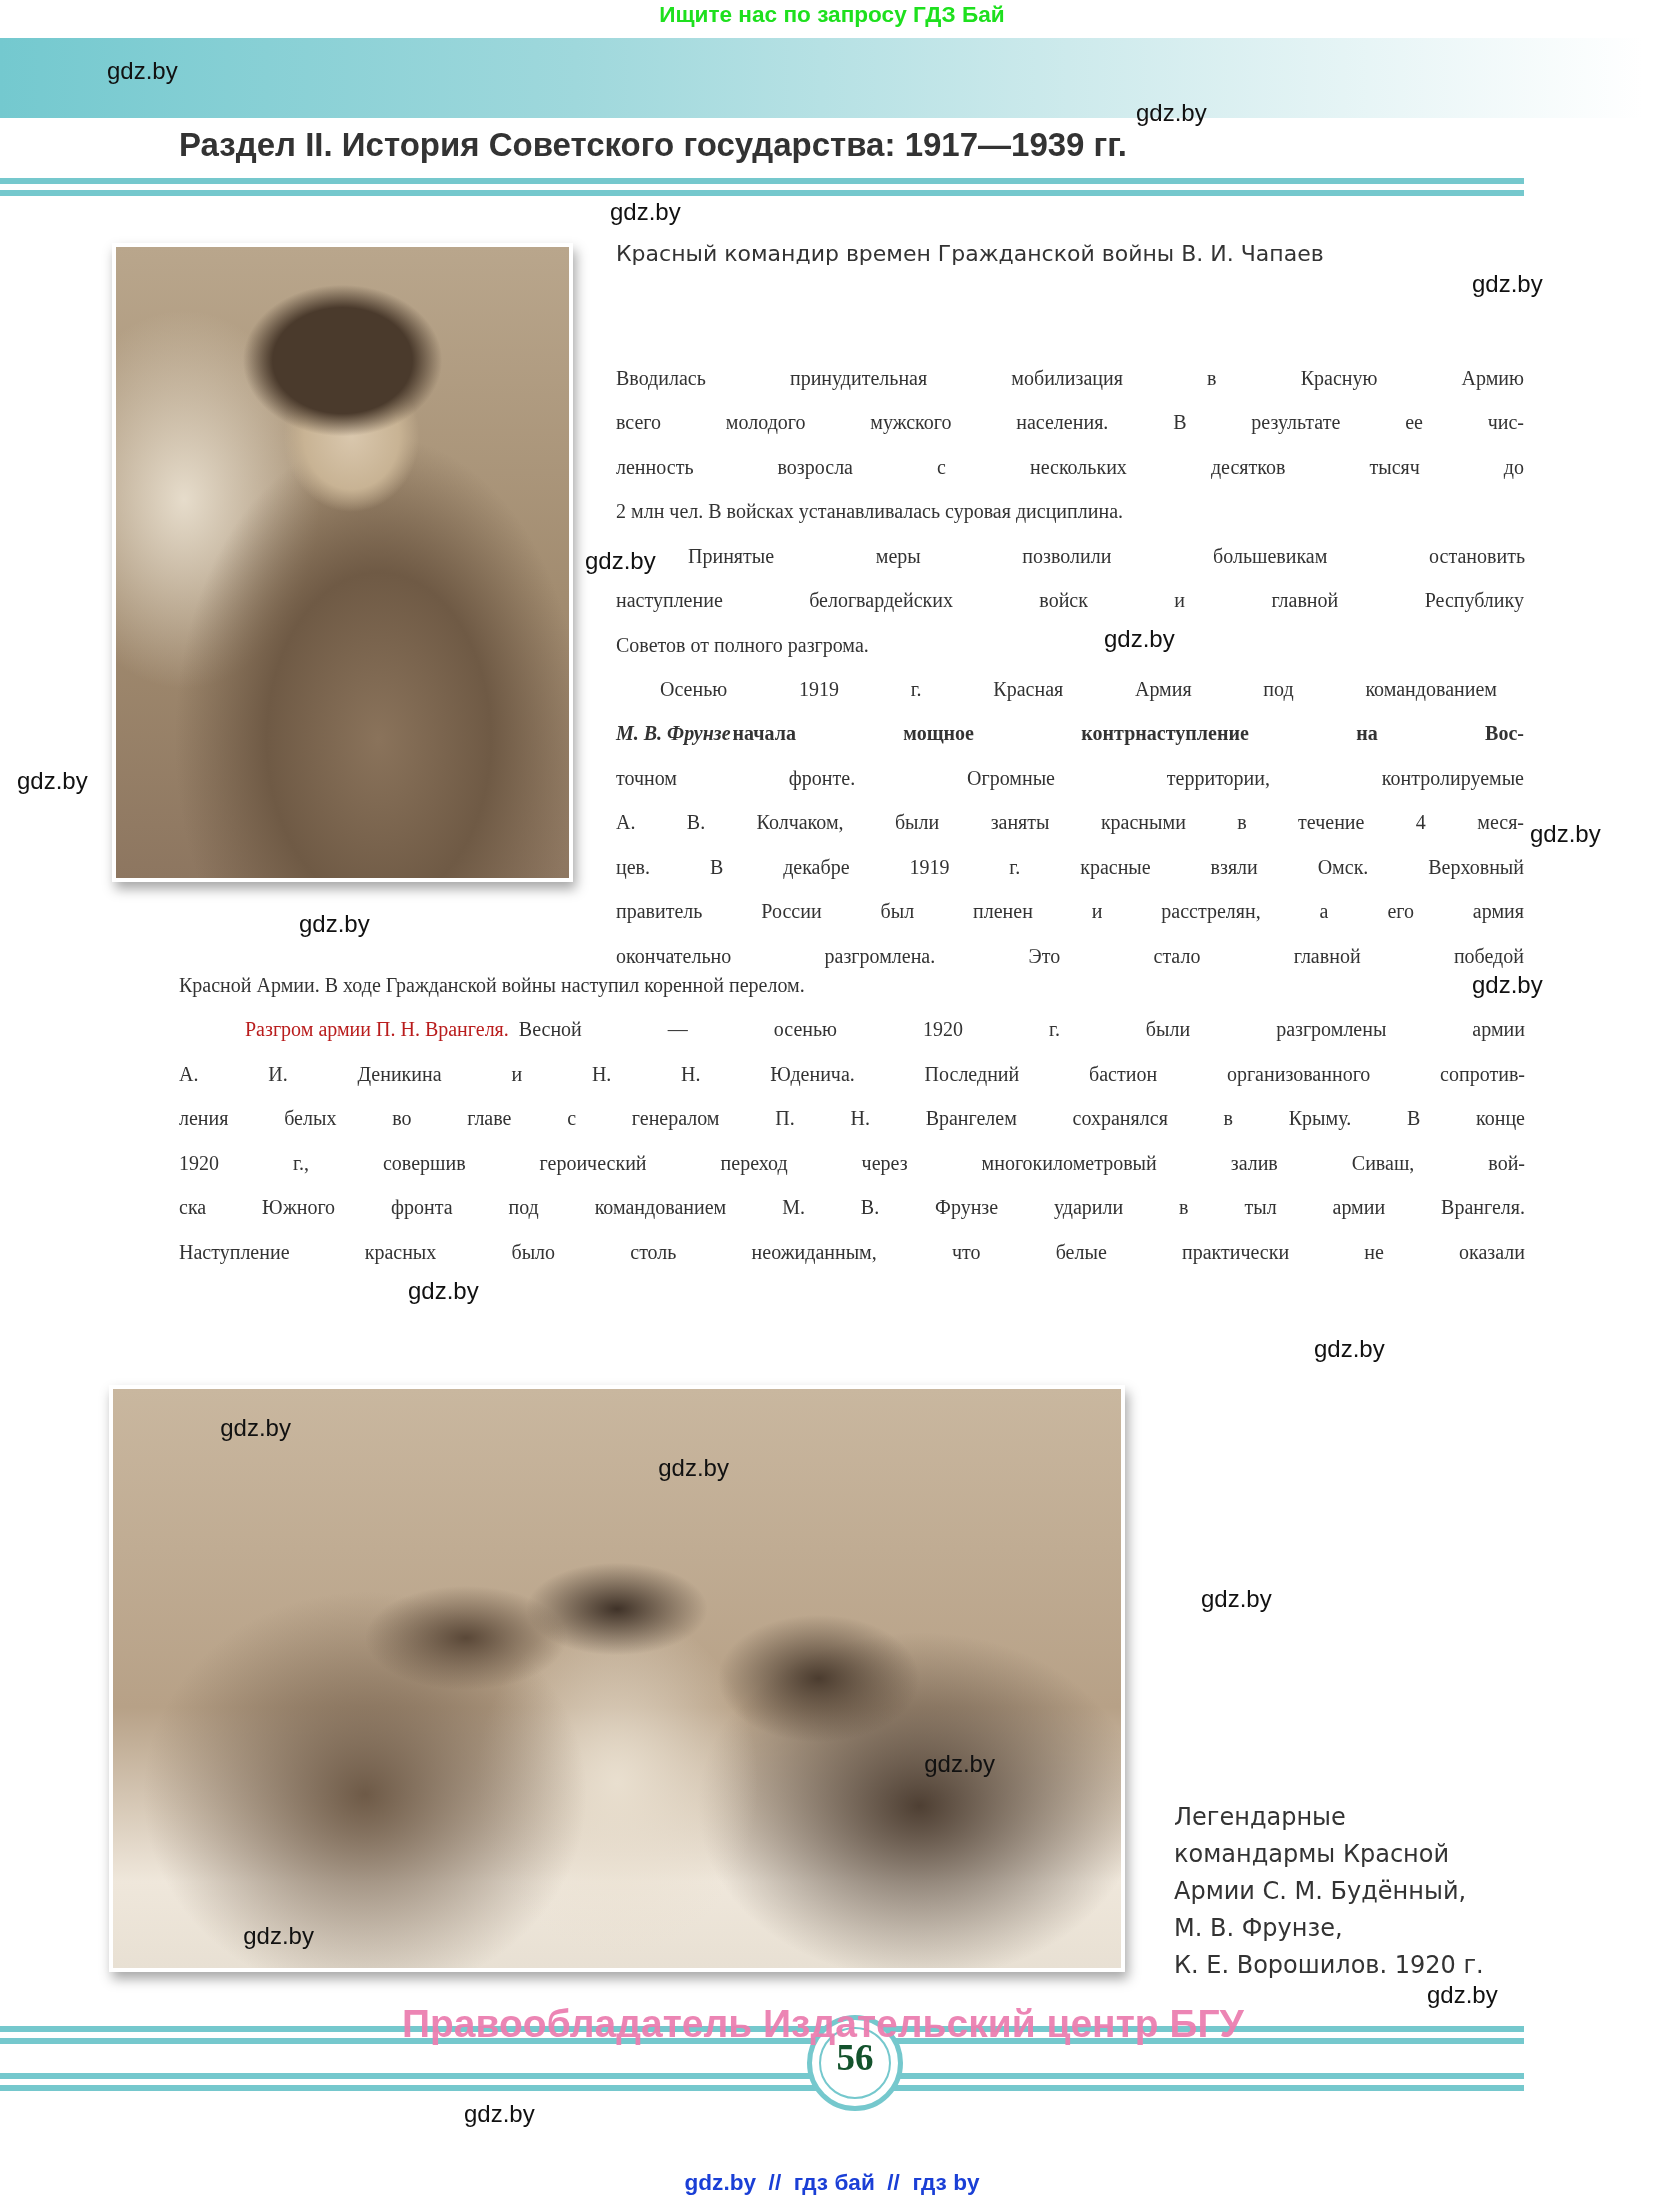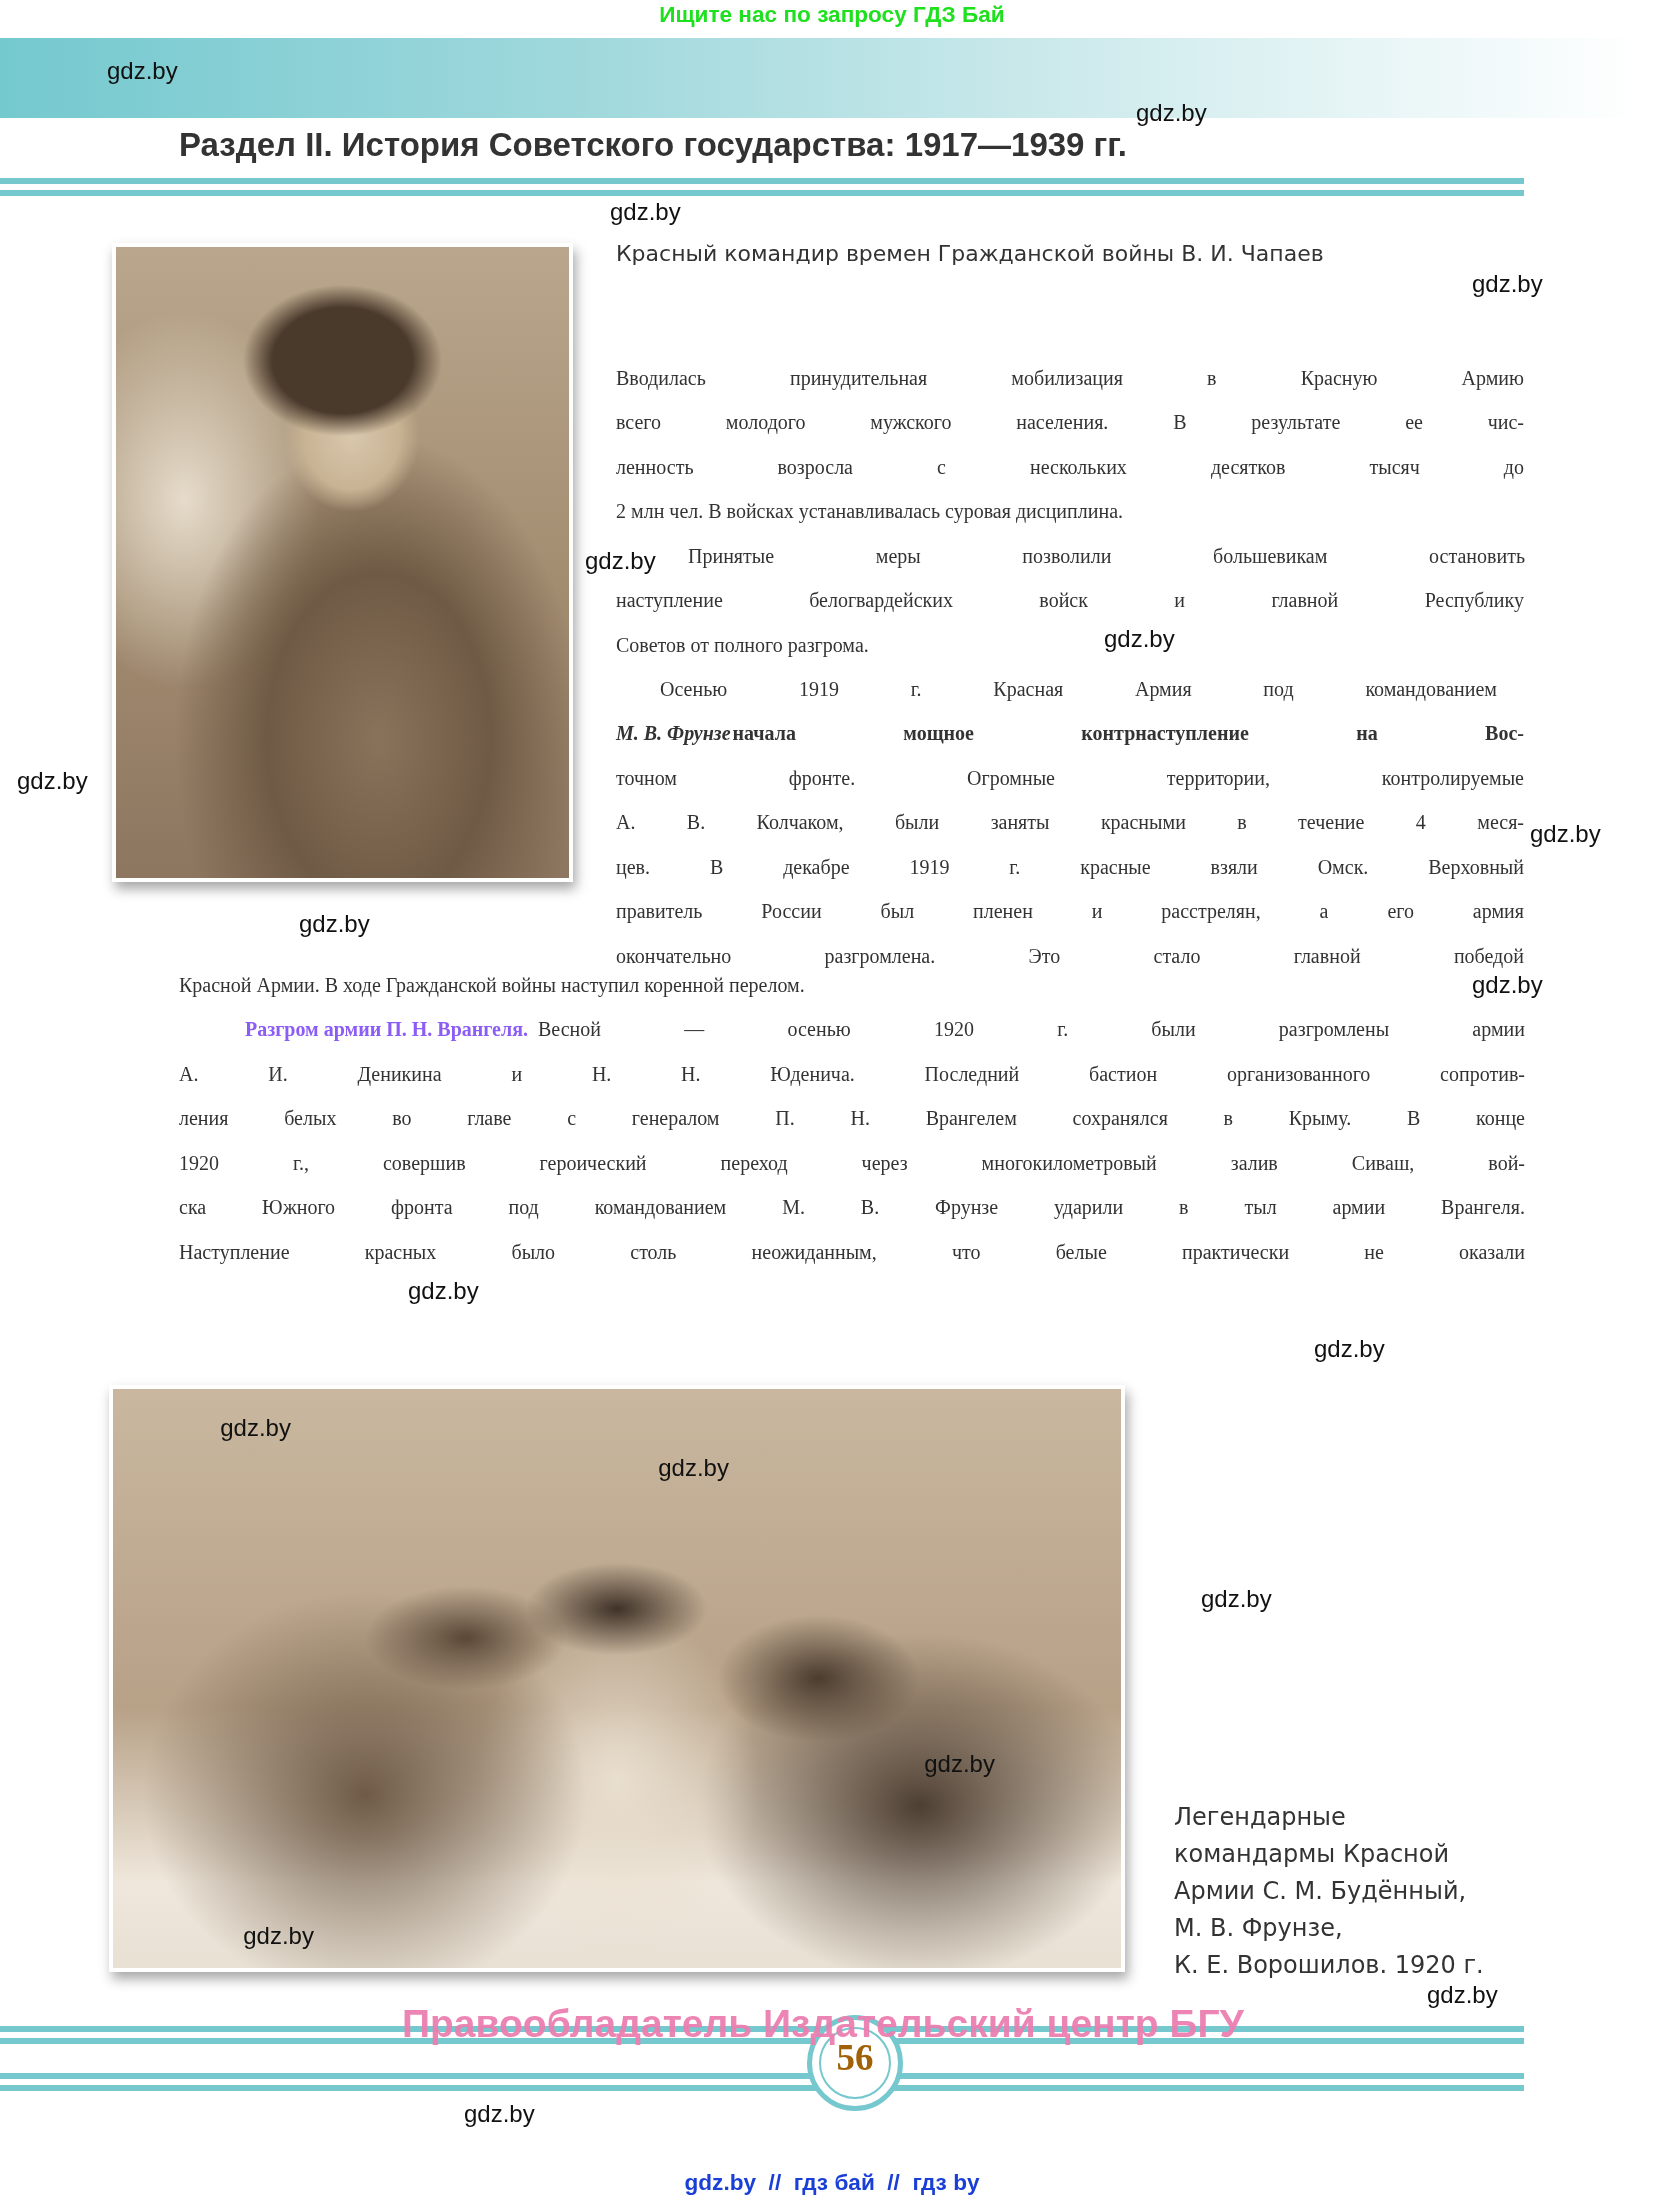--- a/index.html
+++ b/index.html
@@ -33,27 +33,27 @@
       radial-gradient(ellipse 14% 30% at 50% 68%, #e9dfcf 0%, transparent 100%),
       radial-gradient(ellipse 22% 30% at 80% 72%, #4e3f33 0%, transparent 100%),
       linear-gradient(180deg,#c9b79f 0%,#b7a187 55%,#efe7db 85%,#e8e0d3 100%);
   }
   .caption-sans { position:absolute; font-family:"DejaVu Sans", sans-serif; color:#333; white-space:nowrap; }
   #portrait-caption { left:616px; top:241px; font-size:22px; }
   .body-line { position:absolute; font-family:"Liberation Serif", serif; font-size:20px; color:#333; white-space:nowrap; text-align:justify; text-align-last:justify; height:39px; line-height:39px; }
   .col-r { left:616px; width:908px; }
   .col-full { left:179px; width:1346px; }
   .em-bold { font-weight:bold; font-style:italic; }
-  .heading-red { color:#8b5cf6; font-weight:bold; }
+  .heading-red { color:#b91c1c; font-weight:normal; }
   #photo2-caption { left:1174px; top:1799px; font-size:24px; line-height:37px; }
   #photo2-caption div { height:37px; }
   #copyright { left:402px; top:2002px; font-family:"Liberation Sans", sans-serif; font-size:39px; color:#ec7fb0; white-space:nowrap; z-index:3; opacity:0.95; }
   #page-ring { left:807px; top:2015px; width:96px; height:96px; border-radius:50%; background:#fff; border:5px solid #75c8cd; box-sizing:border-box; z-index:2; }
   #page-ring-inner { position:absolute; left:6.7px; top:6.7px; right:6.7px; bottom:6.7px; border:2.5px solid #75c8cd; border-radius:50%; }
-  #page-number { left:807px; top:2036px; width:96px; text-align:center; font-family:"Liberation Serif", serif; font-size:37px; color:#a16207; z-index:4; }
+  #page-number { left:807px; top:2036px; width:96px; text-align:center; font-family:"Liberation Serif", serif; font-size:37px; color:#14532d; z-index:4; }
   #footer-links { left:0; width:1664px; top:2170px; text-align:center; font-family:"Liberation Sans", sans-serif; font-size:22.6px; color:#1a3fd6; white-space:pre; }
 </style>
 </head>
 <body>
 
 <div id="top-search" class="abs">Ищите нас по запросу ГДЗ Бай</div>
 
 <div id="band" class="abs"></div>
 <div class="wm" style="left:107px;top:57px;">gdz.by</div>
 <div class="wm" style="left:1136px;top:99px;">gdz.by</div>

